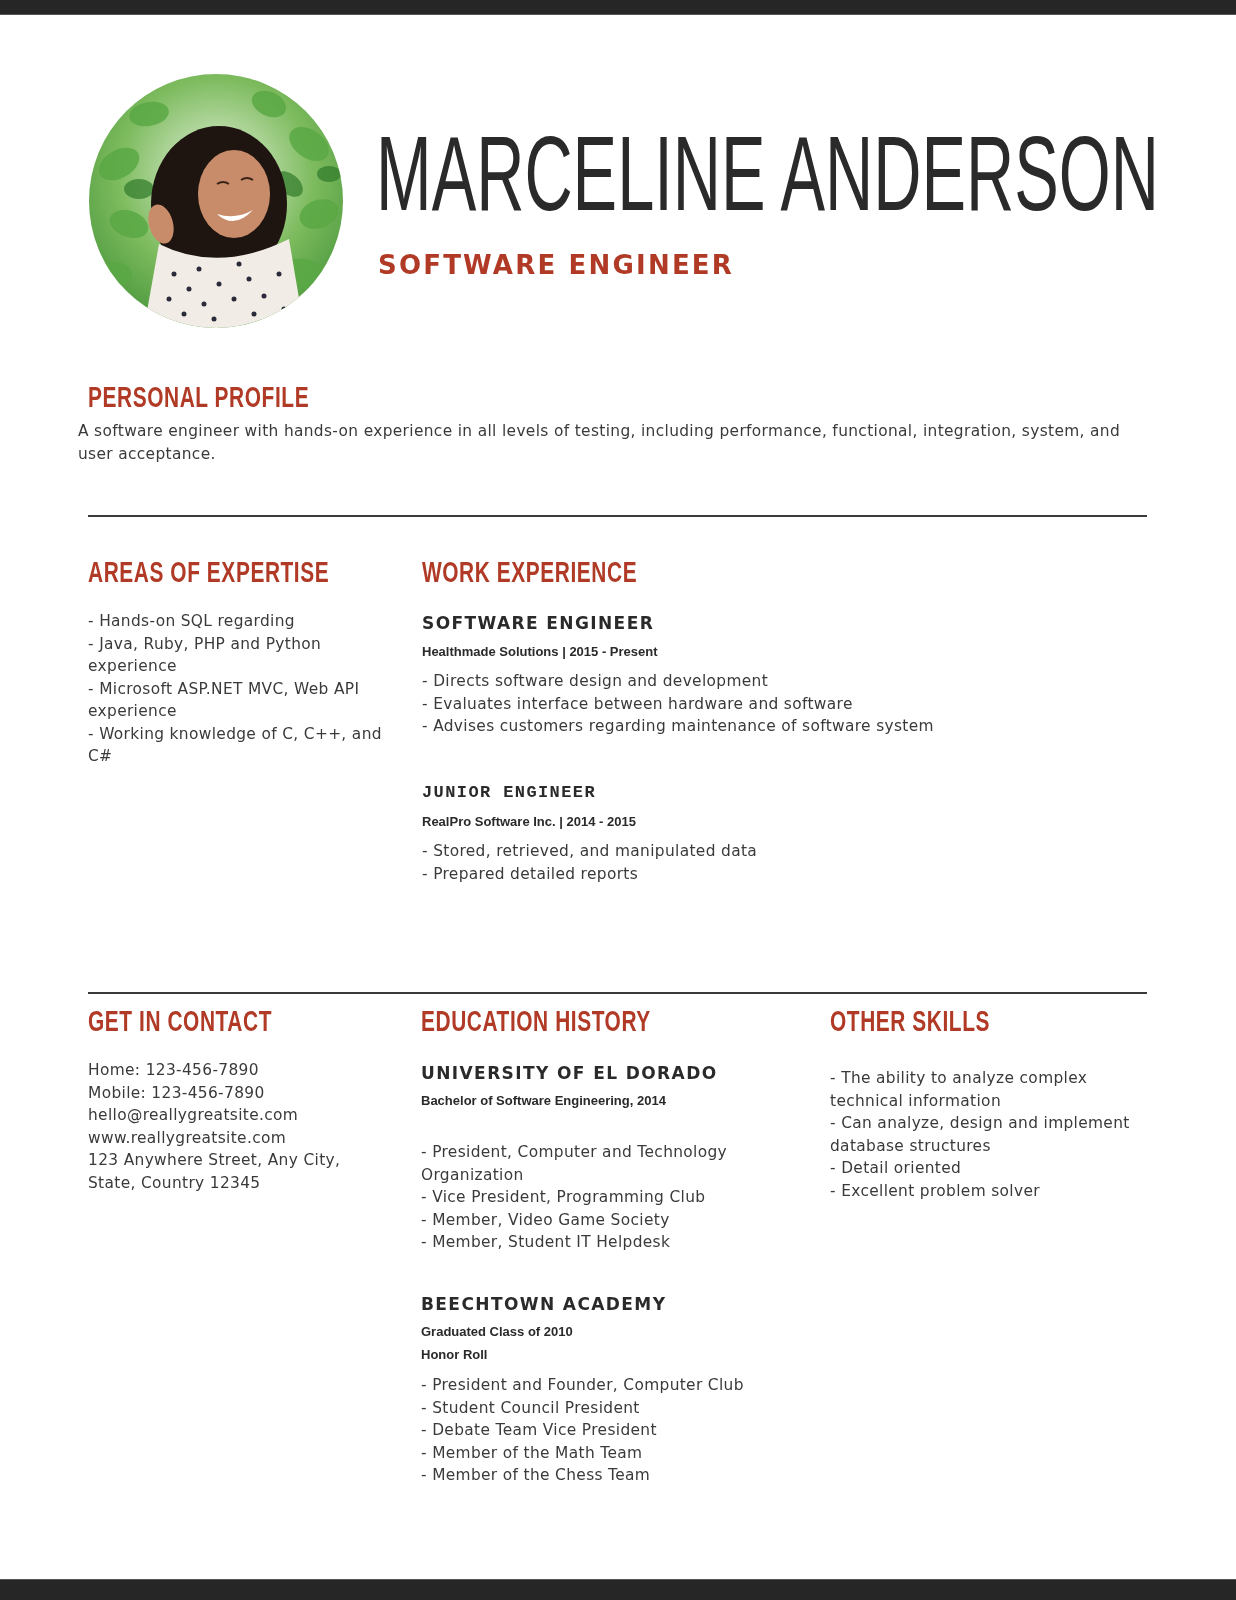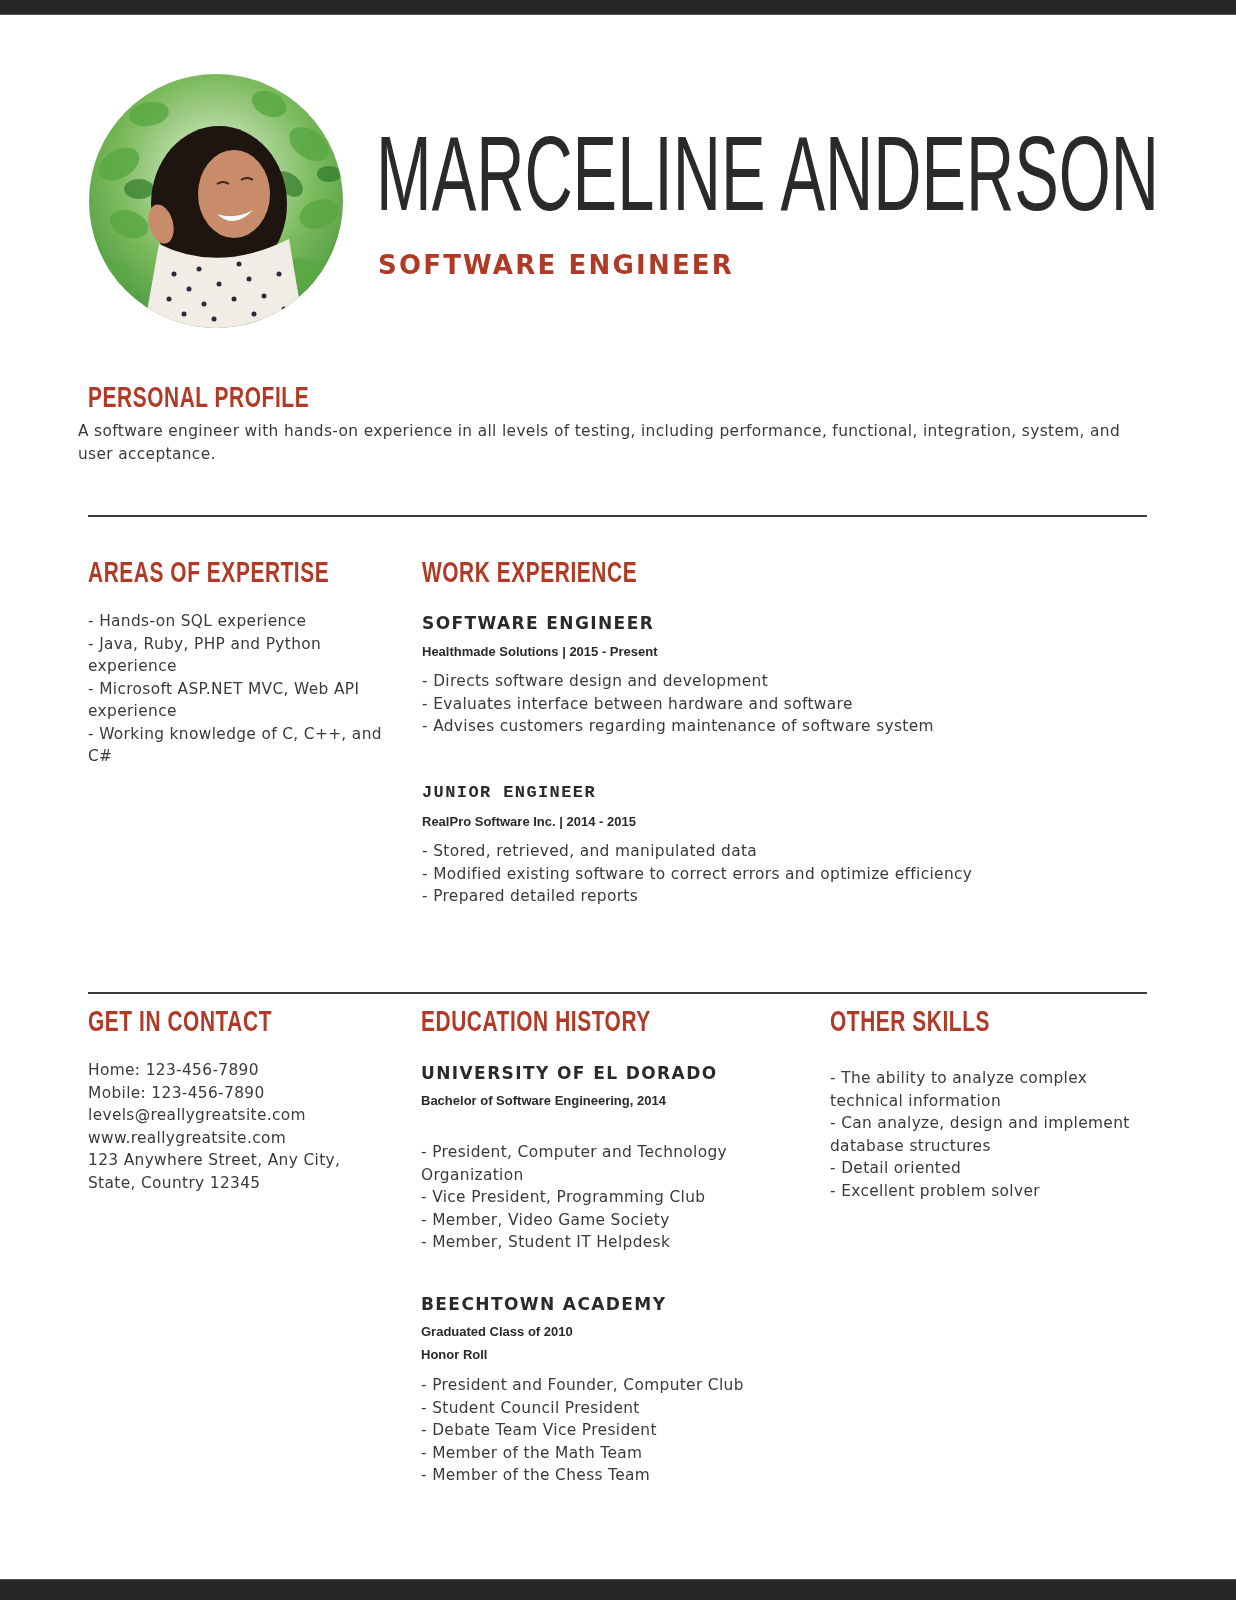--- a/index.html
+++ b/index.html
@@ -91,51 +91,50 @@
 <div class="name">MARCELINE ANDERSON</div>
 <div class="title">SOFTWARE ENGINEER</div>
 
 <div class="heading" style="left:88px; top:381px;">PERSONAL PROFILE</div>
 <div class="body-text" style="left:78px; top:420px; width:1060px;">A software engineer with hands-on experience in all levels of testing, including performance, functional, integration, system, and user acceptance.</div>
 
 <div class="divider" style="top:515px;"></div>
 
 <div class="heading" style="left:88px; top:556px;">AREAS OF EXPERTISE</div>
 <div class="body-text list" style="left:88px; top:610px; width:310px;">
-  <div>- Hands-on SQL experience</div>
+  <div>- Hands-on SQL regarding</div>
   <div>- Java, Ruby, PHP and Python experience</div>
   <div>- Microsoft ASP.NET MVC, Web API experience</div>
   <div>- Working knowledge of C, C++, and C#</div>
 </div>
 
 <div class="heading" style="left:422px; top:556px;">WORK EXPERIENCE</div>
 
 <div class="job-title" style="left:422px; top:613px;">SOFTWARE ENGINEER</div>
 <div class="job-sub" style="left:422px; top:640px;">Healthmade Solutions | 2015 - Present</div>
 <div class="body-text" style="left:422px; top:670px; width:720px;">
   <div>- Directs software design and development</div>
   <div>- Evaluates interface between hardware and software</div>
   <div>- Advises customers regarding maintenance of software system</div>
 </div>
 
 <div class="job-title" style="left:422px; top:783px;font-family:Liberation Mono, monospace;">JUNIOR ENGINEER</div>
 <div class="job-sub" style="left:422px; top:810px;">RealPro Software Inc. | 2014 - 2015</div>
 <div class="body-text" style="left:422px; top:840px; width:720px;">
   <div>- Stored, retrieved, and manipulated data</div>
-  <div>- Modified existing software to correct errors and optimize efficiency</div>
   <div>- Prepared detailed reports</div>
 </div>
 
 <div class="divider" style="top:992px;"></div>
 
 <div class="heading" style="left:88px; top:1005px;">GET IN CONTACT</div>
 <div class="body-text" style="left:88px; top:1059px; width:290px;">
   <div>Home: 123-456-7890</div>
   <div>Mobile: 123-456-7890</div>
-  <div>levels@reallygreatsite.com</div>
+  <div>hello@reallygreatsite.com</div>
   <div>www.reallygreatsite.com</div>
   <div>123 Anywhere Street, Any City, State, Country 12345</div>
 </div>
 
 <div class="heading" style="left:421px; top:1005px;">EDUCATION HISTORY</div>
 
 <div class="job-title" style="left:421px; top:1063px;">UNIVERSITY OF EL DORADO</div>
 <div class="job-sub" style="left:421px; top:1089px;">Bachelor of Software Engineering, 2014</div>
 <div class="body-text" style="left:421px; top:1141px; width:360px;">
   <div>- President, Computer and Technology Organization</div>

